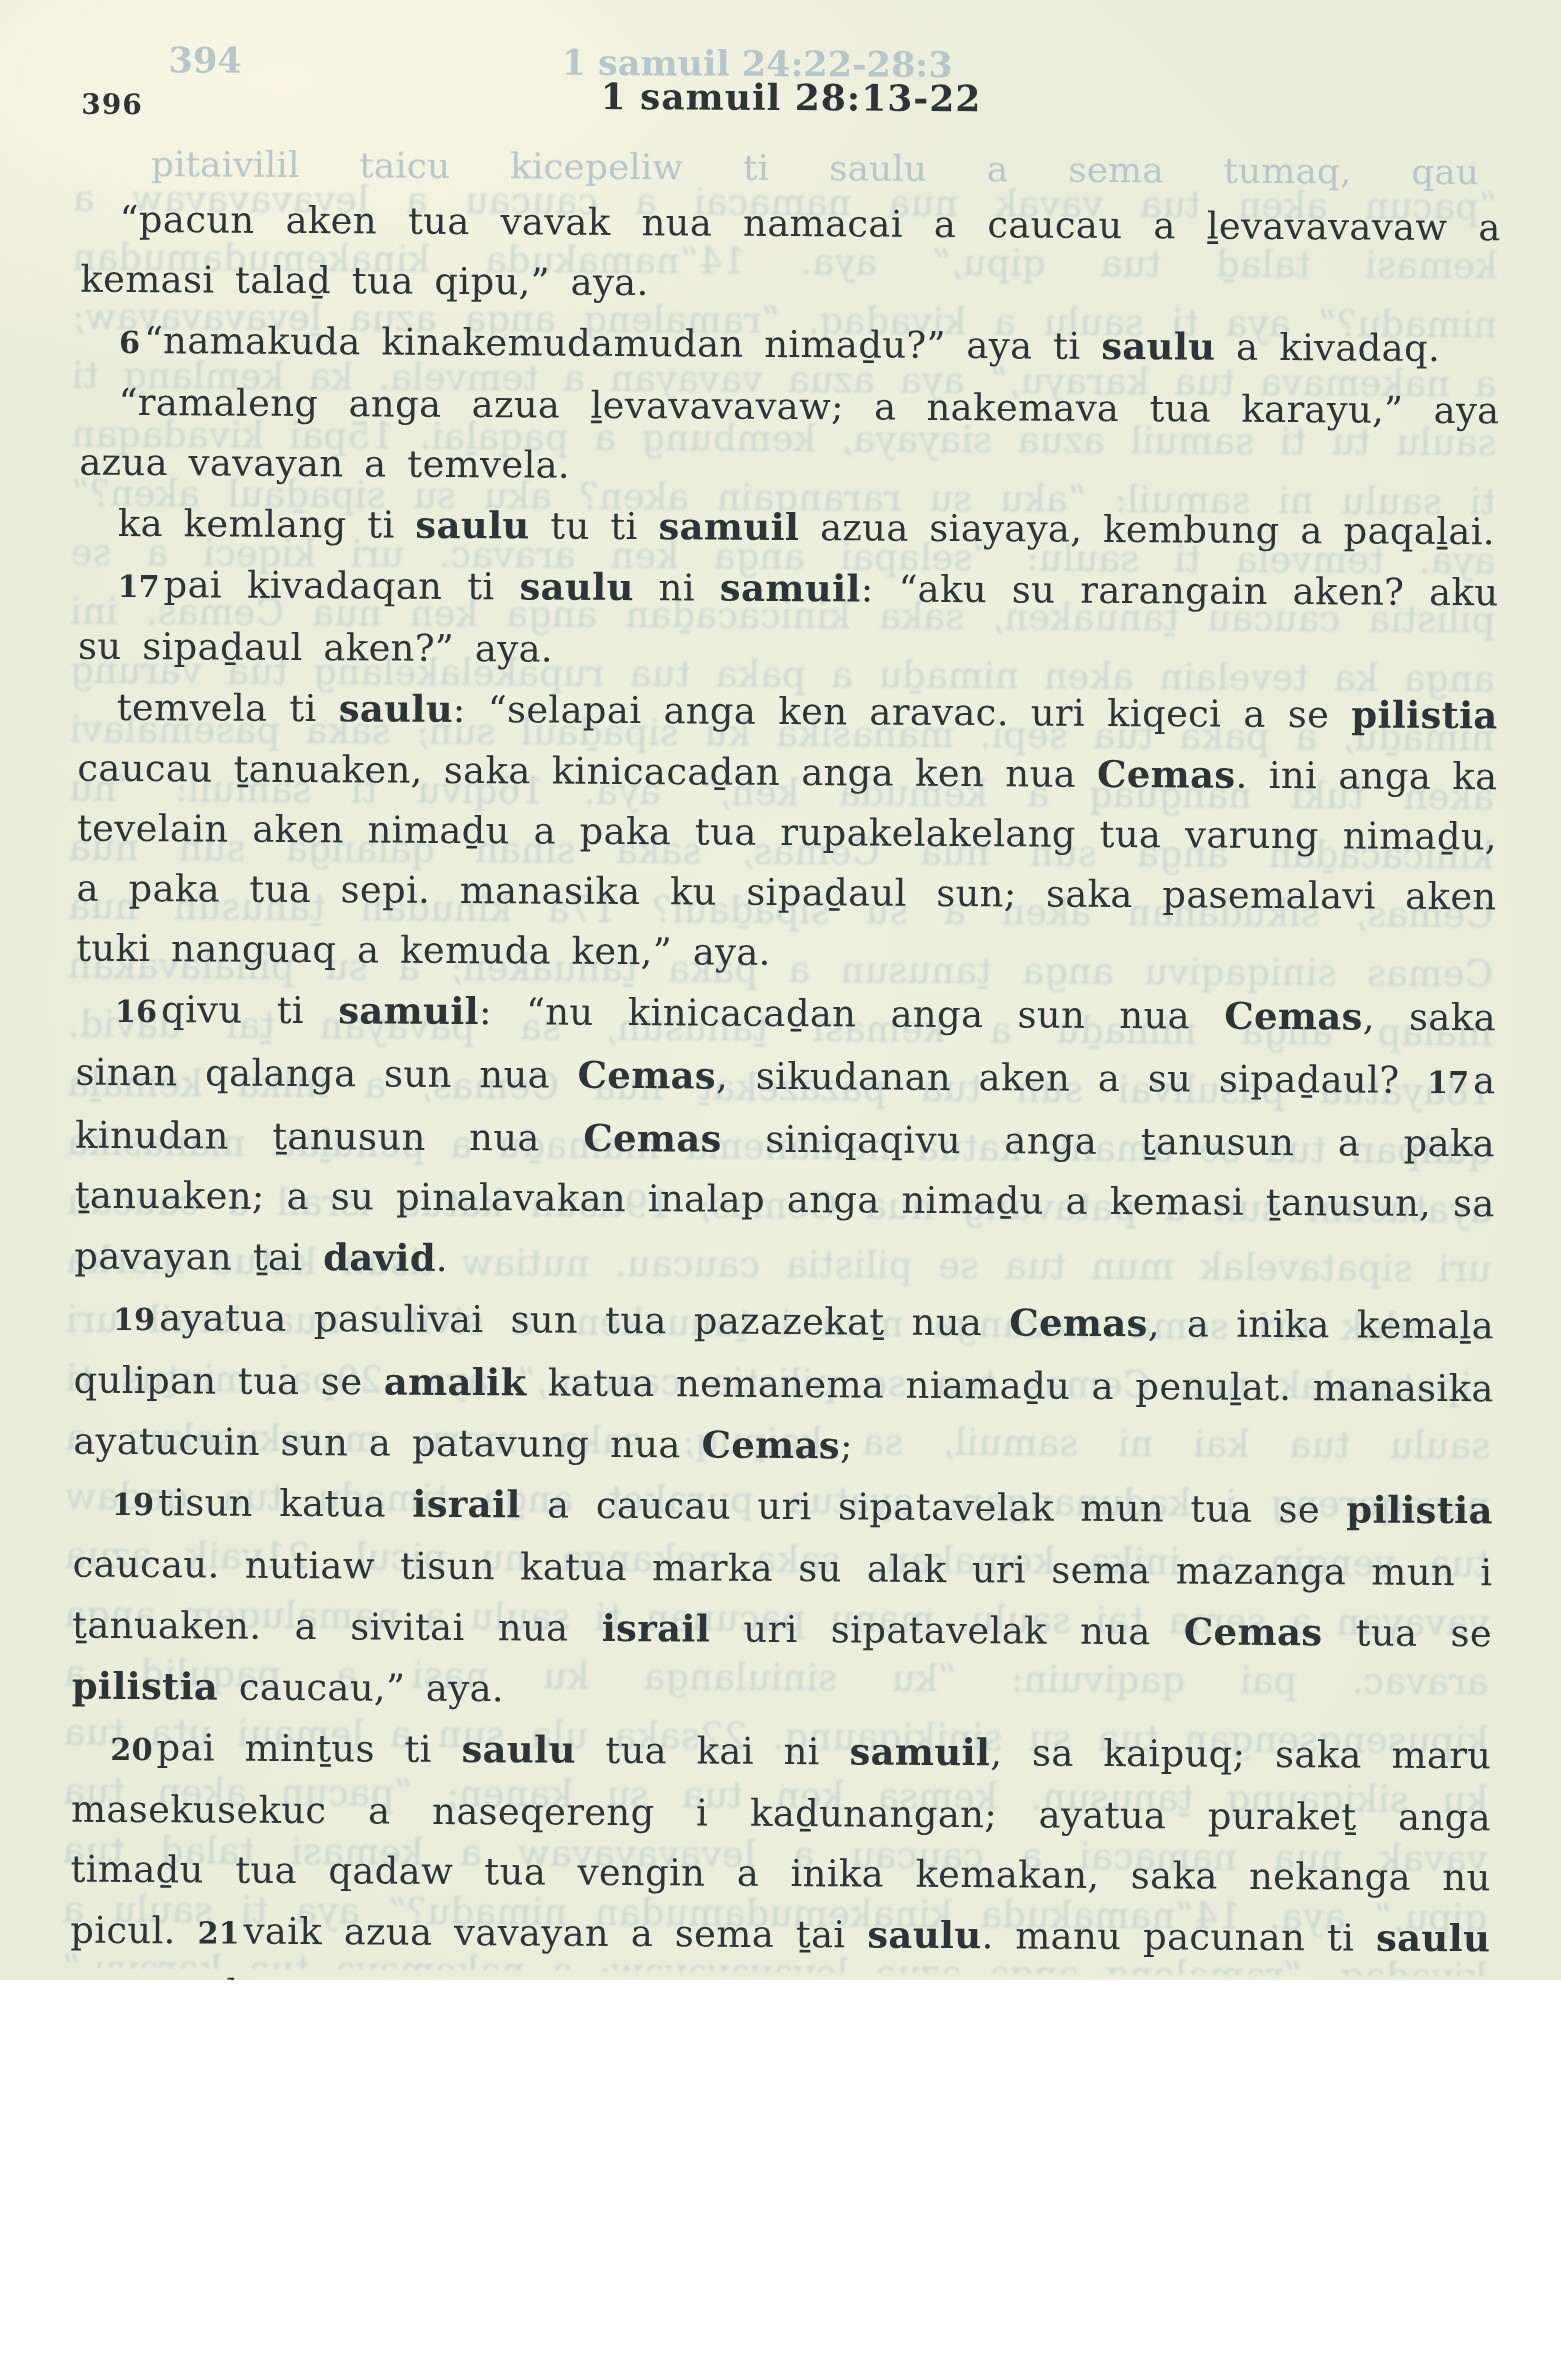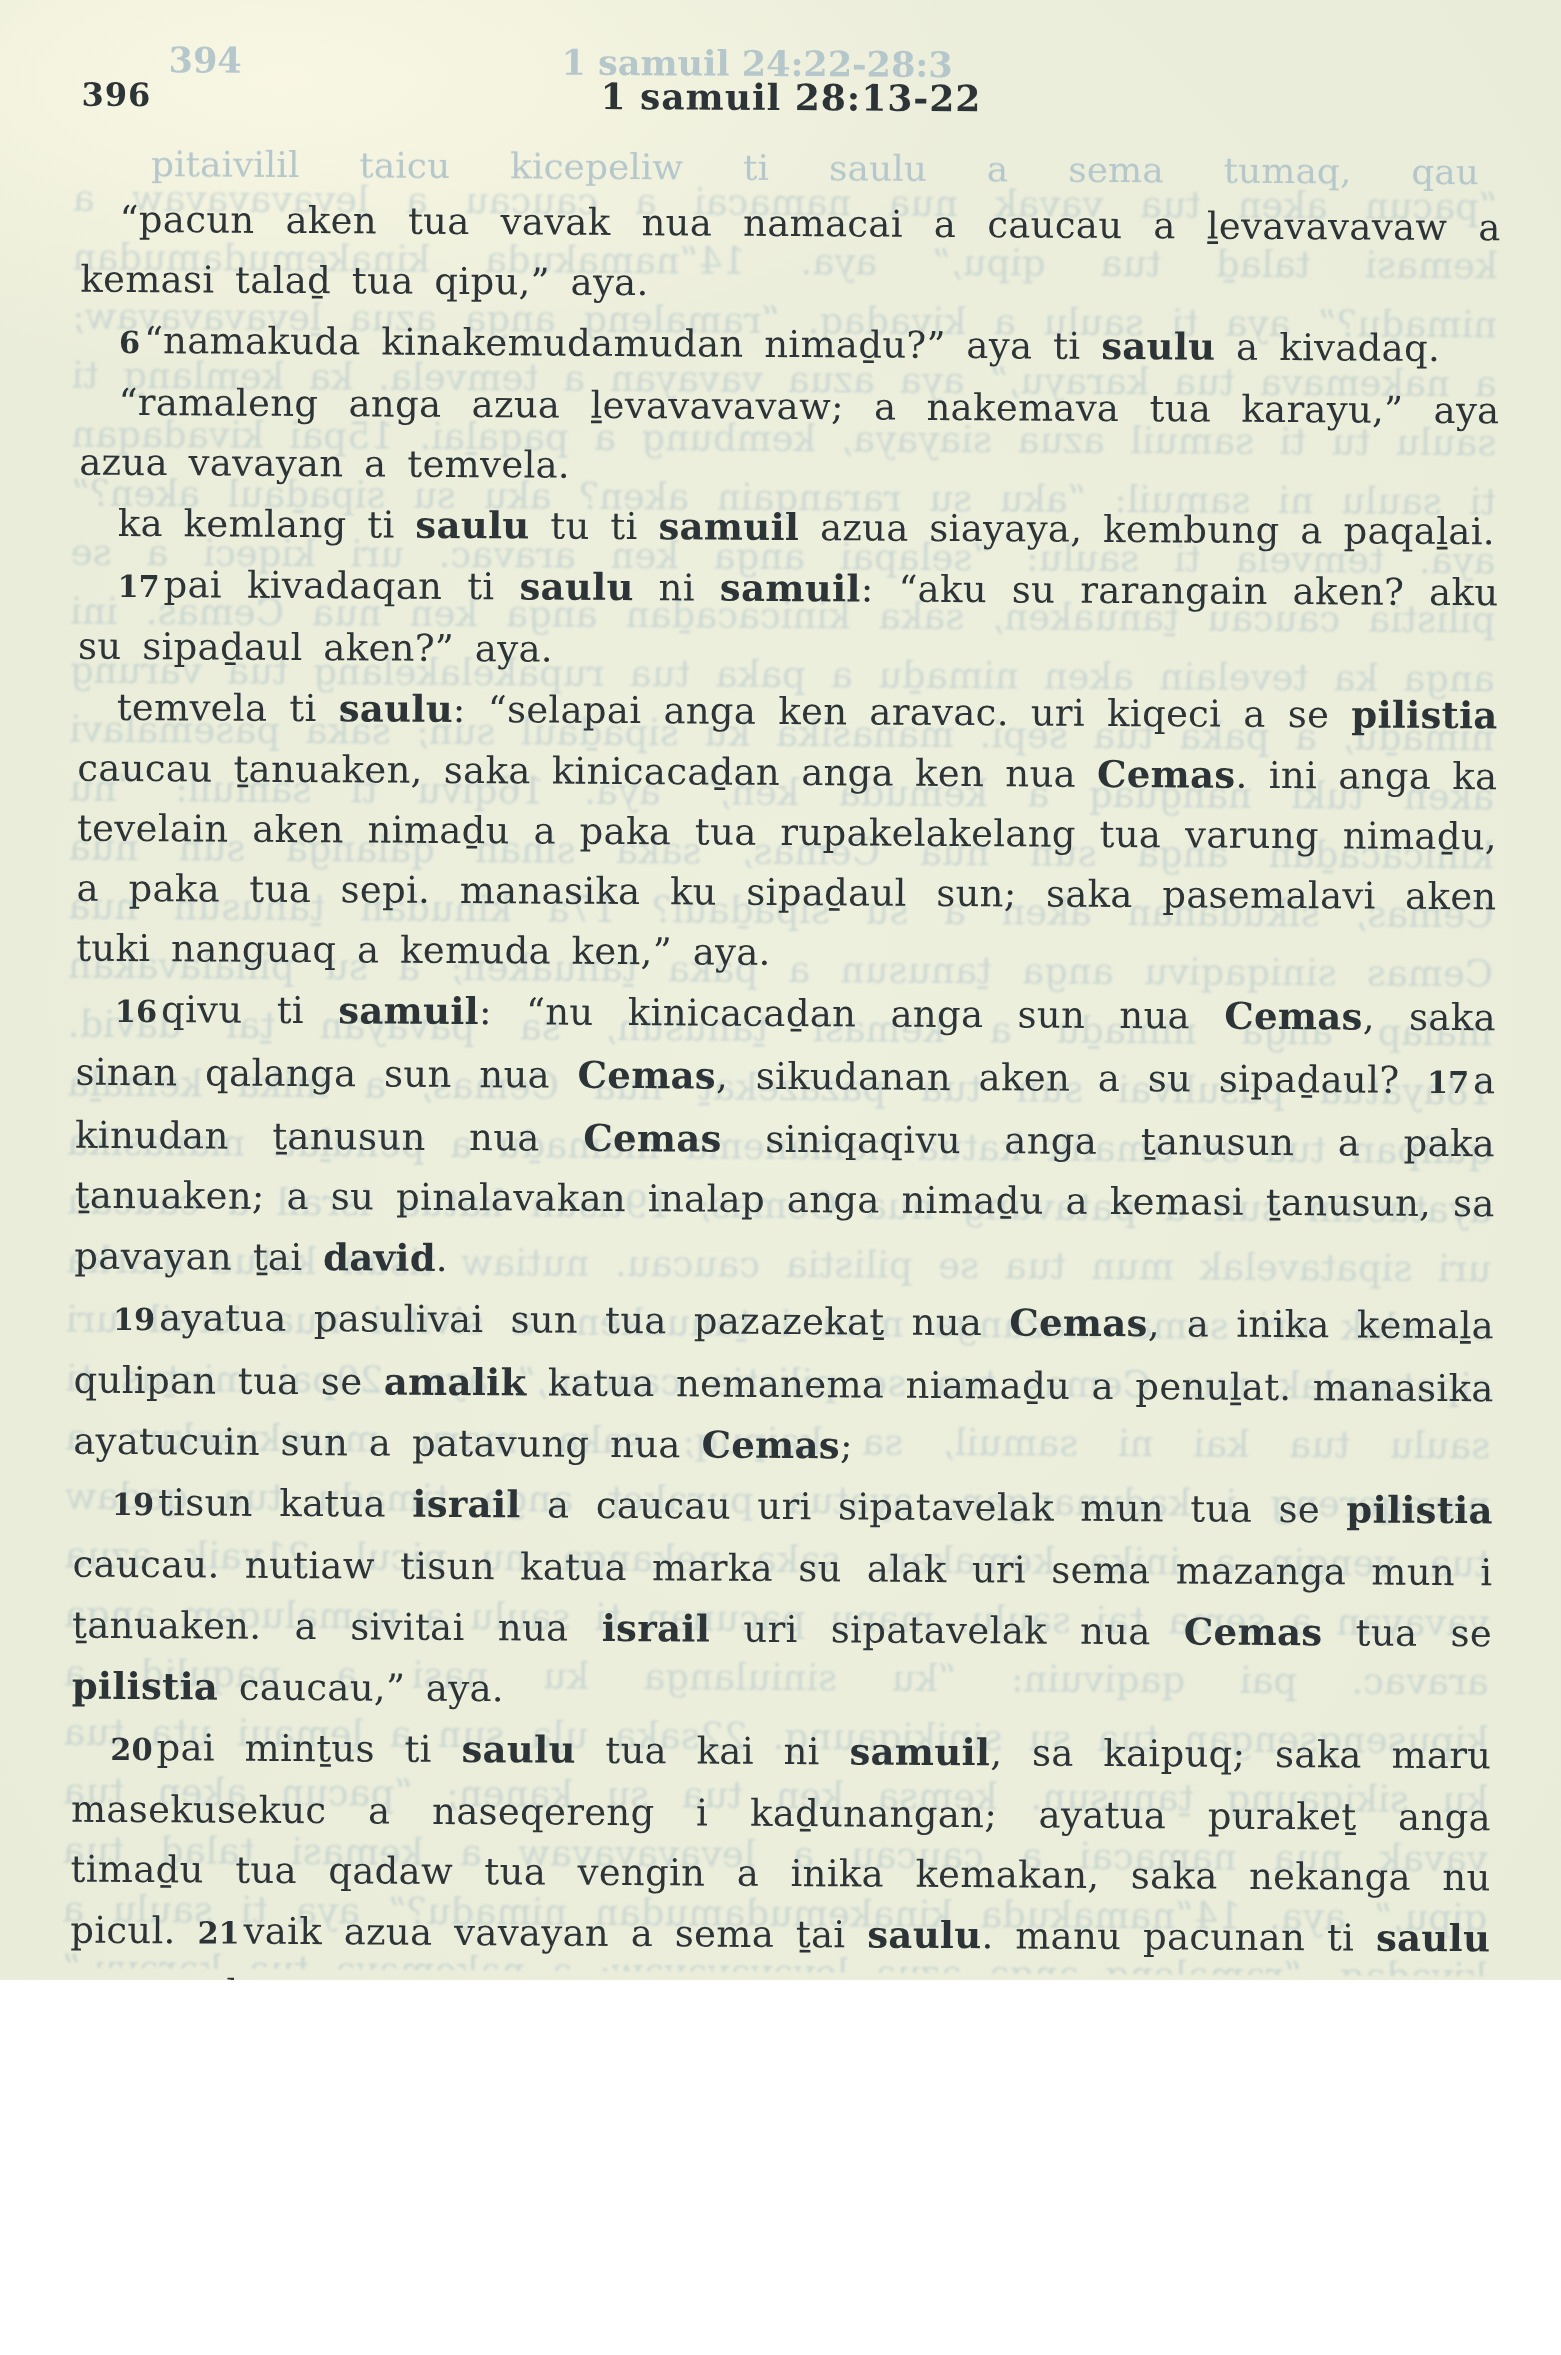--- a/index.html
+++ b/index.html
@@ -55,22 +55,22 @@
     color: #aec2c8;
     opacity: 0.5;
     filter: blur(1.1px);
   }
   
   #header-row {
     position: absolute; left: 76px; right: 66px; top: 76px;
     height: 43px;
   }
   #page-number {
-    position: absolute; left: 0; top: 4px;
-    font-size: 32px; font-weight: 700; letter-spacing: 1px;
+    position: absolute; left: 0; top: 16px;
+    font-size: 28px; font-weight: 700; letter-spacing: 1px;
   }
   #running-header {
     position: absolute; left: 0; right: 0; top: 0;
     text-align: center;
     font-size: 36px; font-weight: 700; letter-spacing: 1px;
   }
   #body-text {
     position: absolute; left: 76px; top: 194px; width: 1420px;
     font-size: 37px;
     line-height: 60px;

